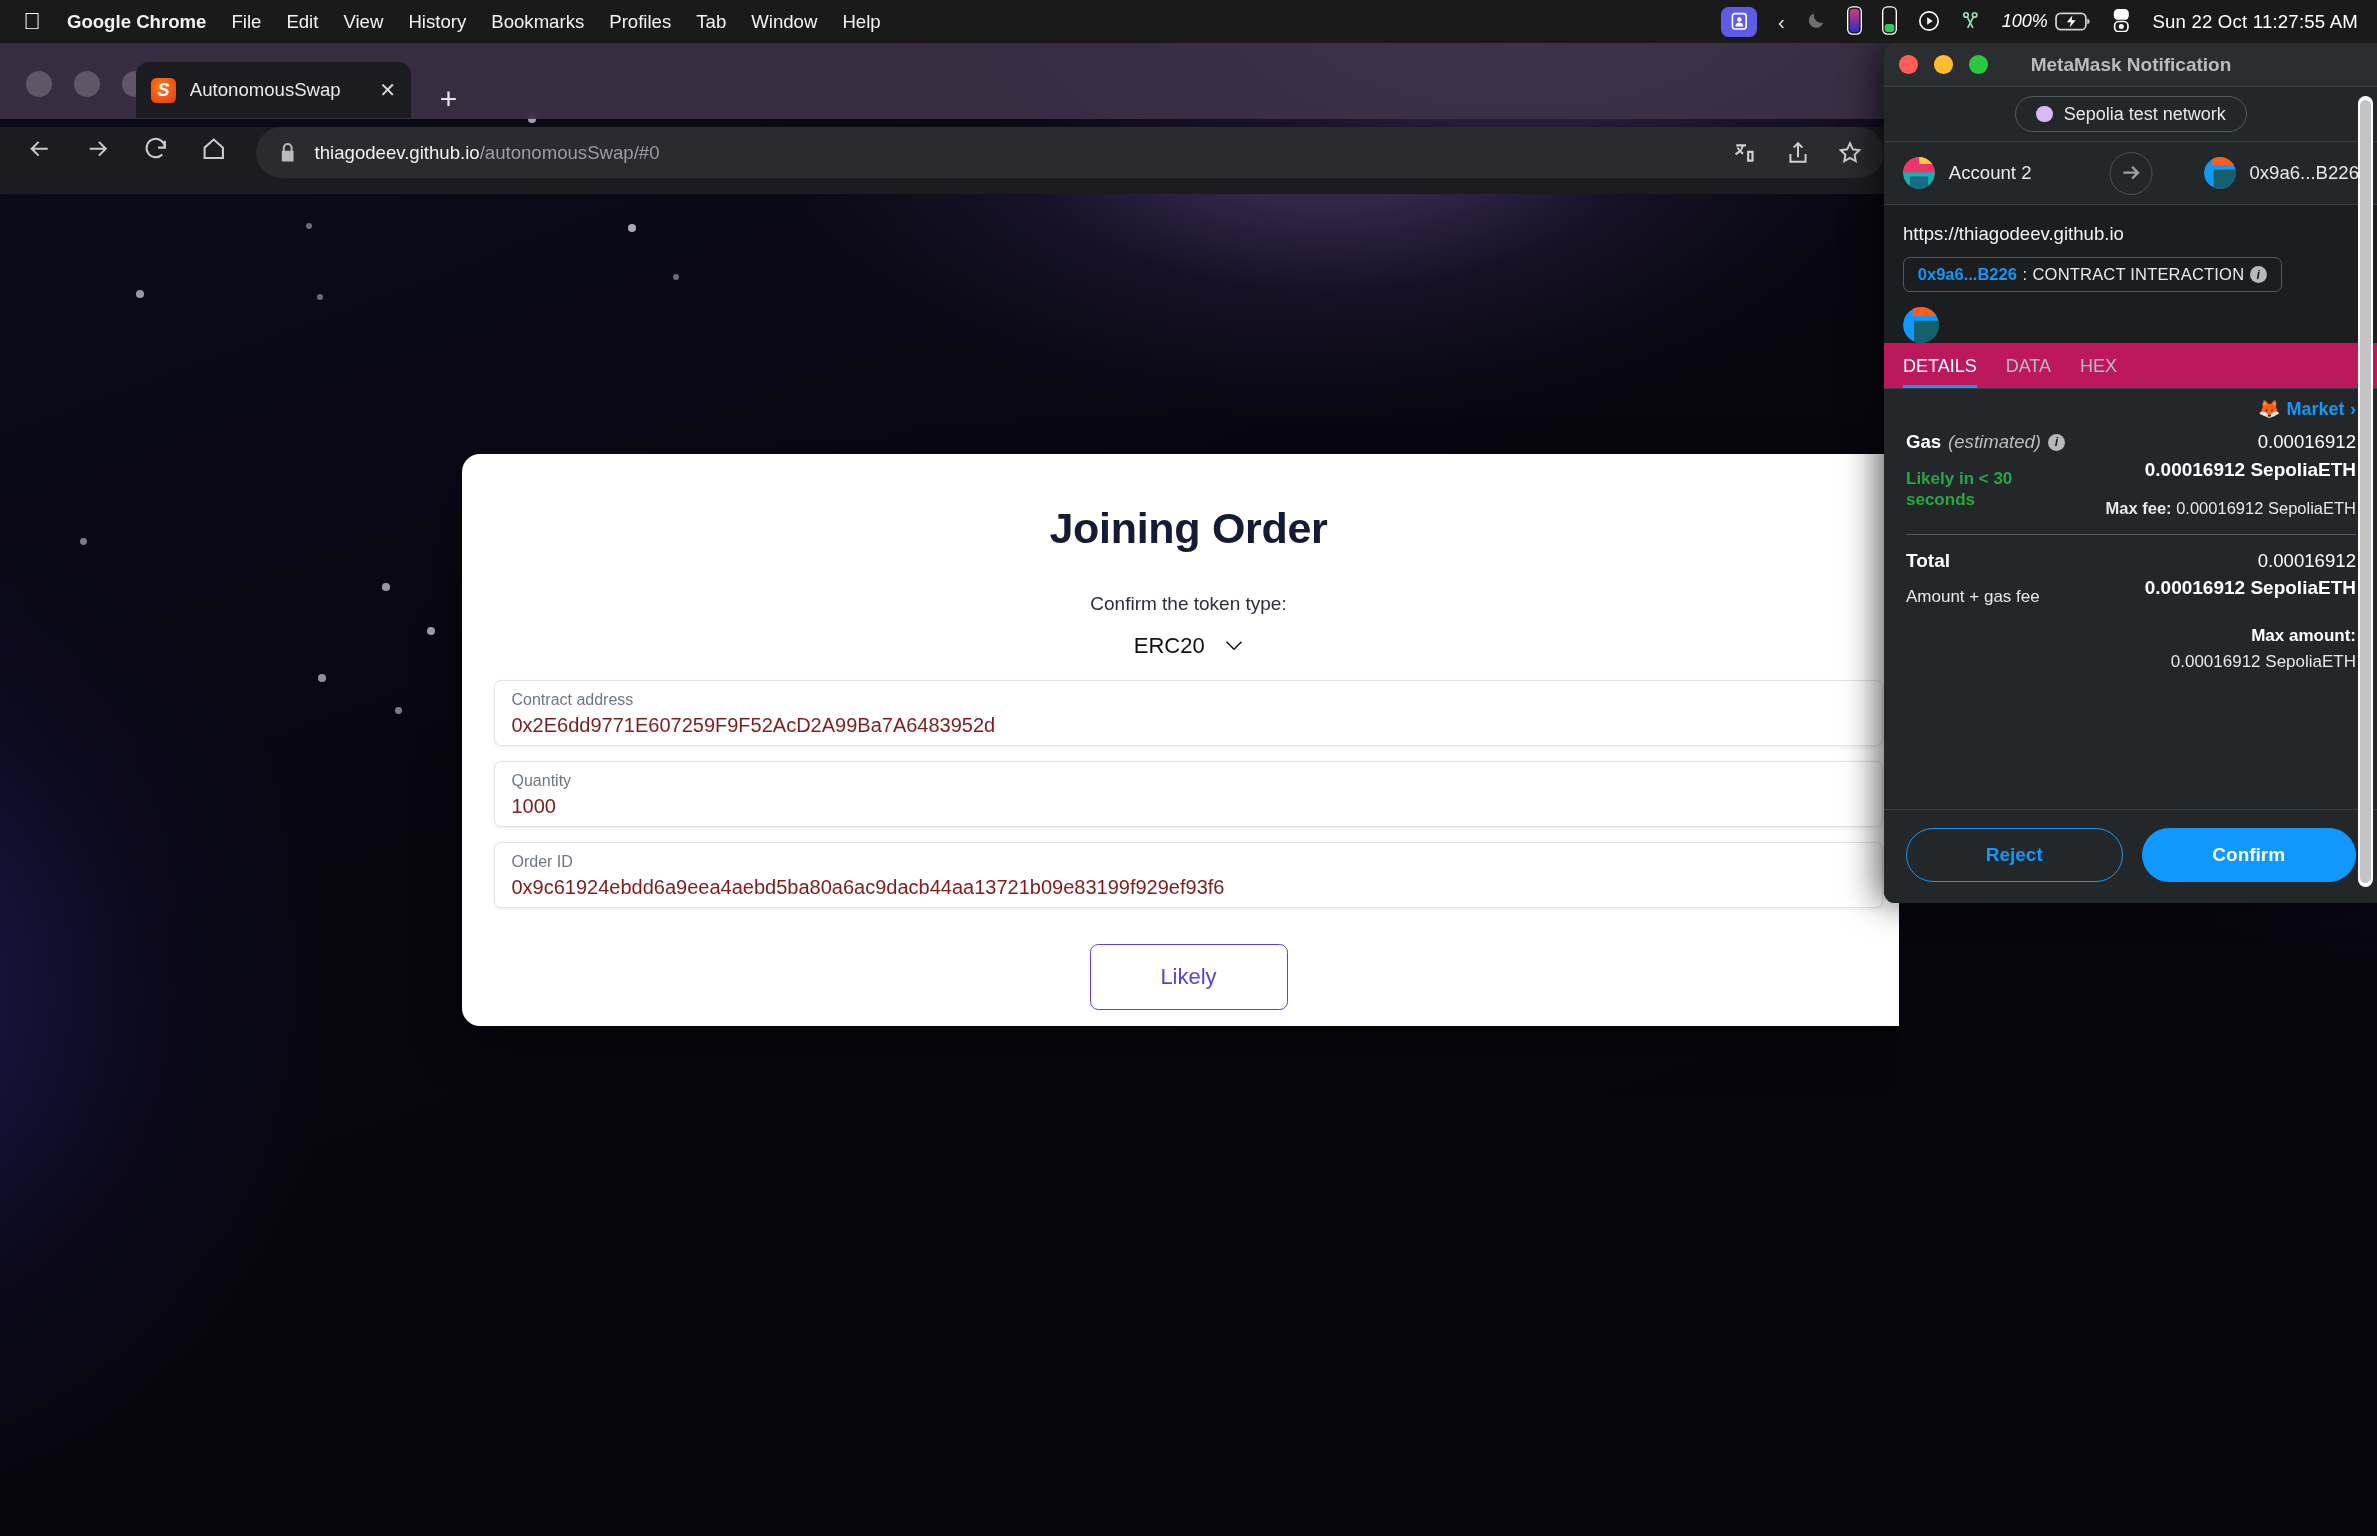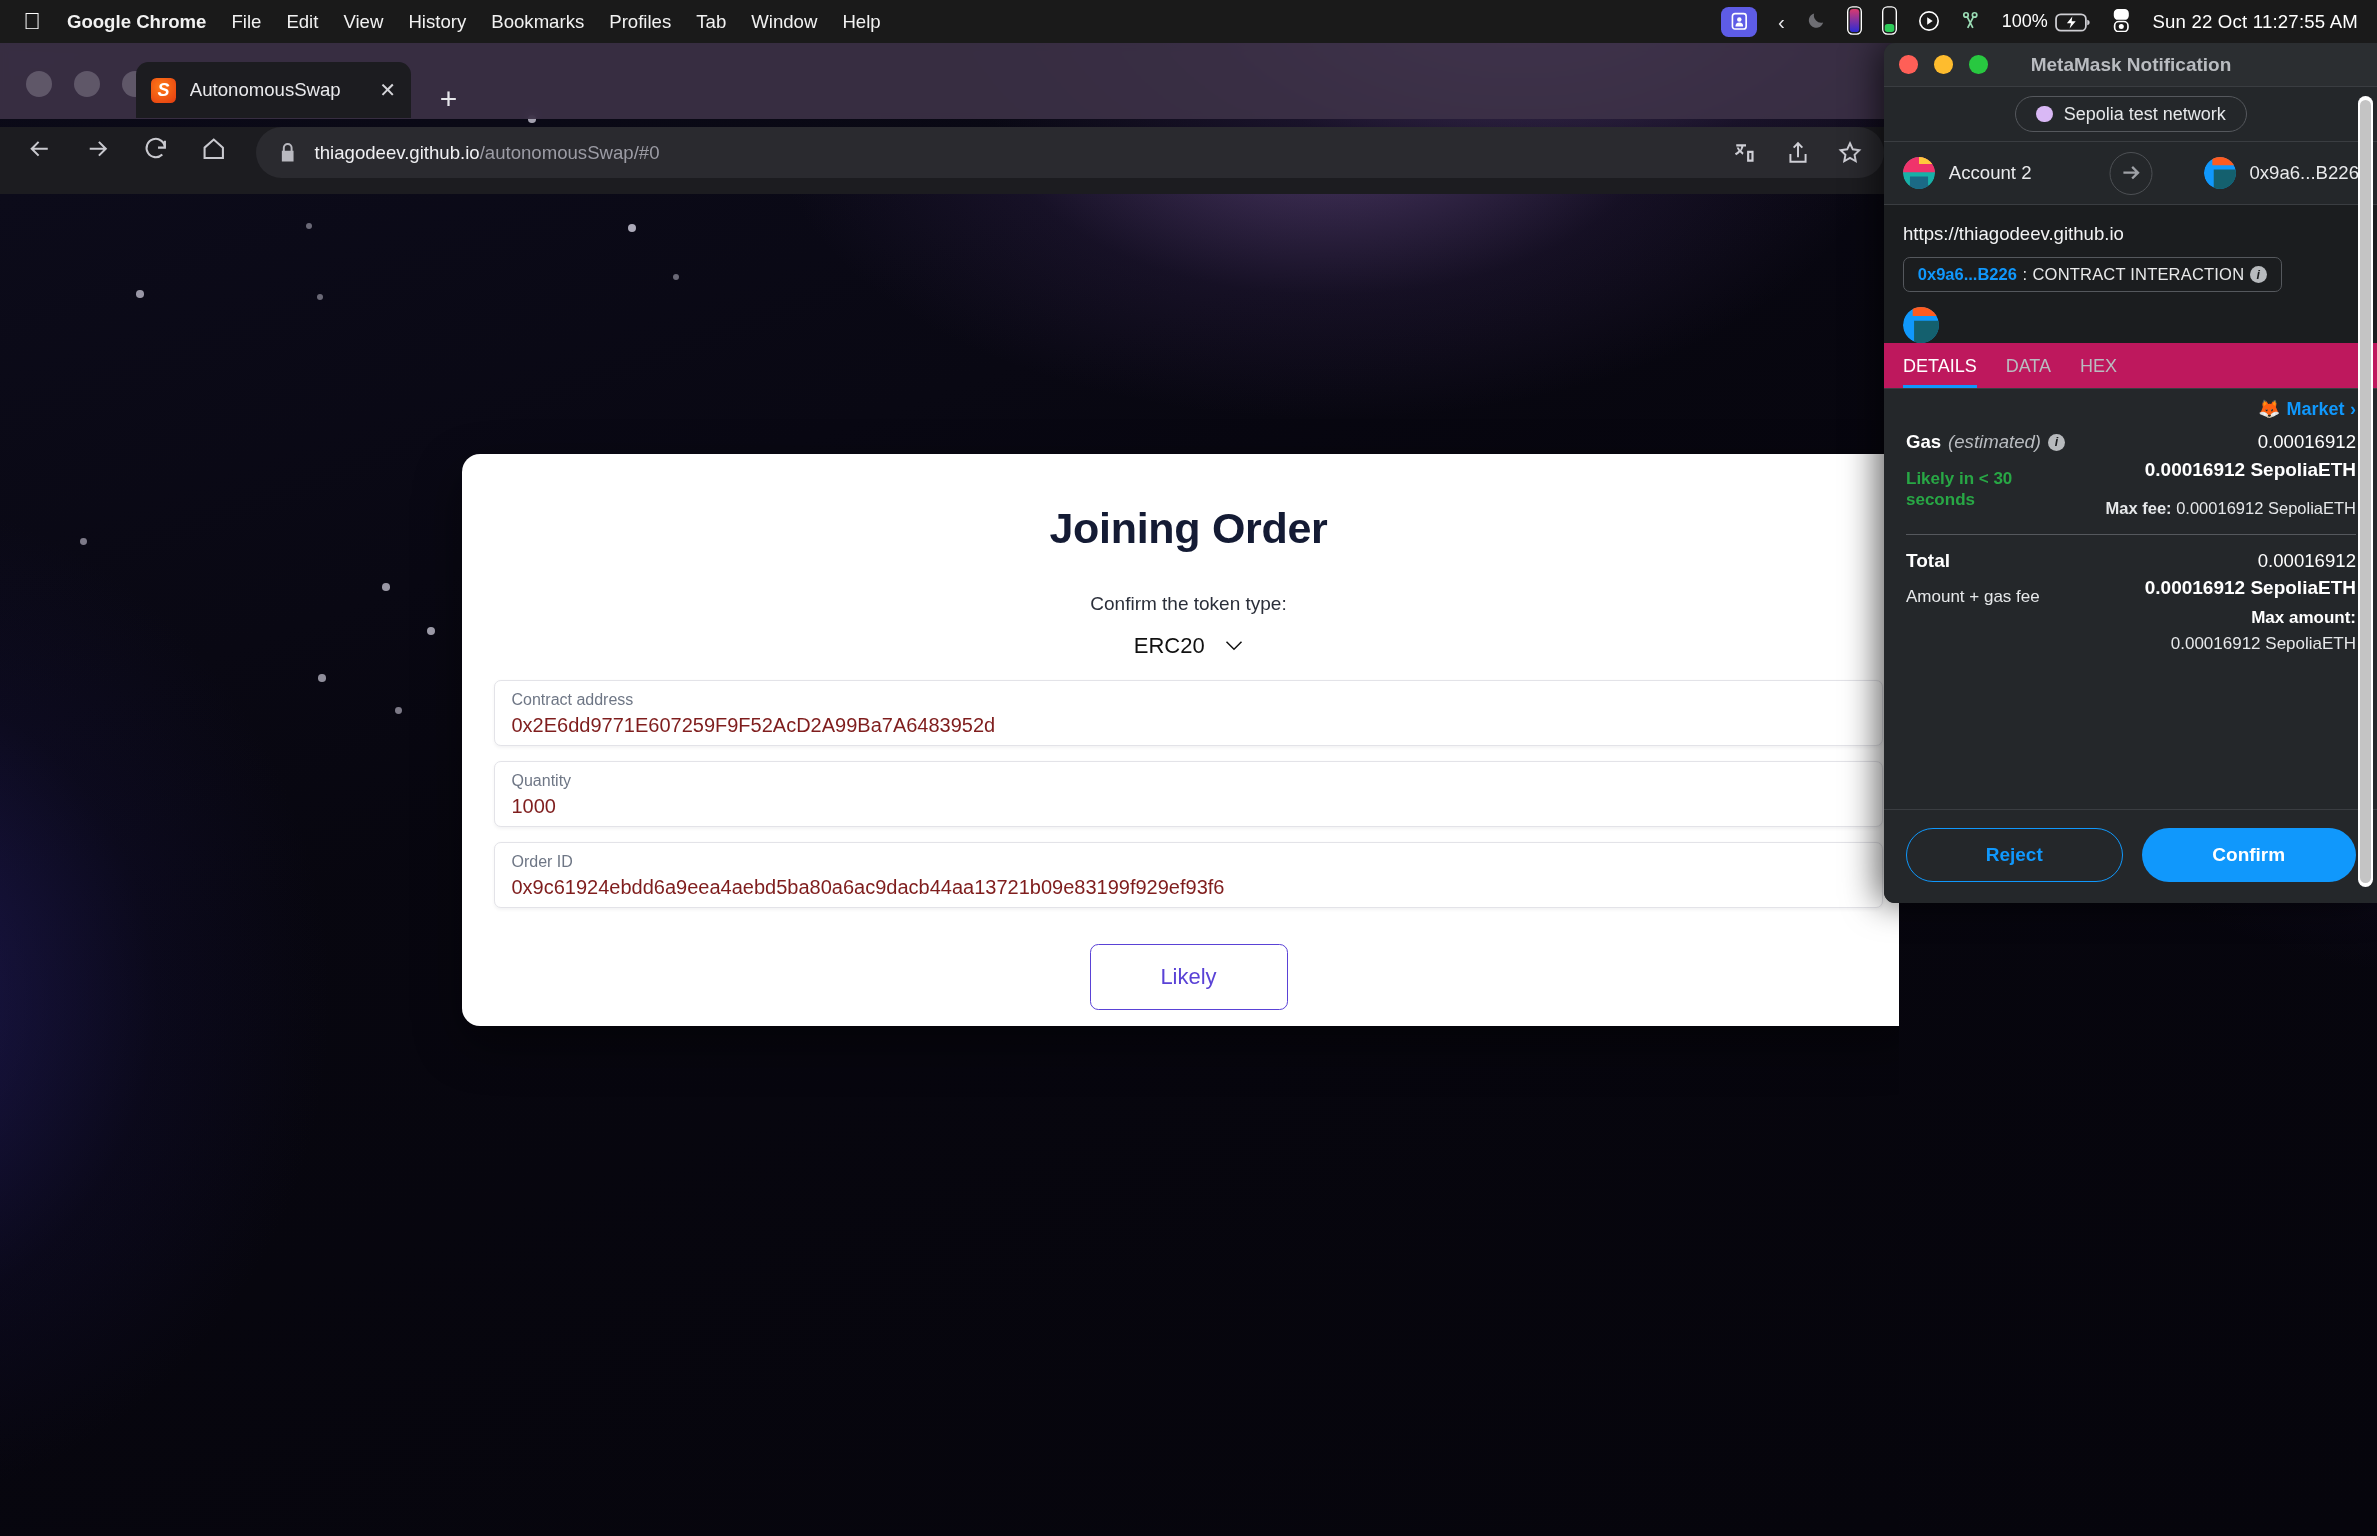--- a/index.html
+++ b/index.html
@@ -21,21 +21,21 @@
   #menubar .mitem.bold{ font-weight:bold; margin-left:26px; }
   #menubar .spacer{ flex:1; }
   .tray{ display:flex; align-items:center; gap:0; margin-right:19px; }
   .tray > *{ margin-left:20.6px; }
   .tray-badge{
     width:36px; height:30px; border-radius:7.6px; background:#5e5ce6;
     display:flex; align-items:center; justify-content:center;
   }
   .tray-badge svg{ width:20.6px; height:20.6px; }
   .clock{ font-size:18.6px; color:#fff; white-space:nowrap; letter-spacing:0.2px;}
-  .batt{ display:flex; align-items:flex-end; gap:6.9px; }
+  .batt{ display:flex; align-items:center; gap:6.9px;font-style:italic; }
   .batt .pct{ font-size:18px; }
 
   
   #desktop{
     position:absolute; left:0; top:43px; width:2377px; height:1494px;
     background:
       radial-gradient(826px 427px at 64% -4%, rgba(150,110,190,0.55) 0%, rgba(90,60,130,0.20) 42%, rgba(0,0,0,0) 72%),
       radial-gradient(619px 619px at -6% 78%, rgba(52,44,150,0.55) 0%, rgba(30,24,90,0.18) 48%, rgba(0,0,0,0) 75%),
       radial-gradient(688px 482px at 104% 40%, rgba(60,40,120,0.30) 0%, rgba(0,0,0,0) 70%),
       linear-gradient(160deg,#0b0a18 0%, #07060f 45%, #06050c 100%);
@@ -223,21 +223,21 @@
   .amt-small{ color:#fff; font-size:18.6px; }
   .amt-big{ color:#fff; font-size:19px; font-weight:bold; margin-top:5.5px; }
   .maxfee{ color:#e6e8ea; font-size:16.5px; margin-top:18px; }
   .maxfee b{ font-weight:bold; }
   .mm-div{ height:0.7px; background:#55585d; margin:16.5px 0 0 0; }
   .total-row{ display:flex; margin-top:15px; }
   .total-left{ flex:0 0 auto; max-width:158px; }
   .total-right{ margin-left:auto; text-align:right; }
   .total-label{ color:#fff; font-size:19px; font-weight:bold; }
   .total-sub{ color:#e6e8ea; font-size:17px; margin-top:13.8px; line-height:1.35; }
-  .max-amt-label{ color:#fff; font-size:17px; font-weight:bold; margin-top:9px;}
+  .max-amt-label{ color:#fff; font-size:17px; font-weight:bold; margin-top:27px;}
   .max-amt-val{ color:#e6e8ea; font-size:17px; margin-top:5.5px; }
   #mm-actions{
     flex:0 0 auto; border-top:0.7px solid #3a3d41; background:#24272a;
     display:flex; gap:19px; padding:18px 22px 20.6px 22px;
   }
   .mmbtn{ flex:1; height:54px; border-radius:27px; font-size:19px;
     display:flex;align-items:center;justify-content:center; font-weight:bold;}
   #mm-reject{ border:0.7px solid #1098fc; color:#1098fc; background:transparent; }
   #mm-confirm{ background:#1098fc; color:#fff; }
   #mm-scroll{

